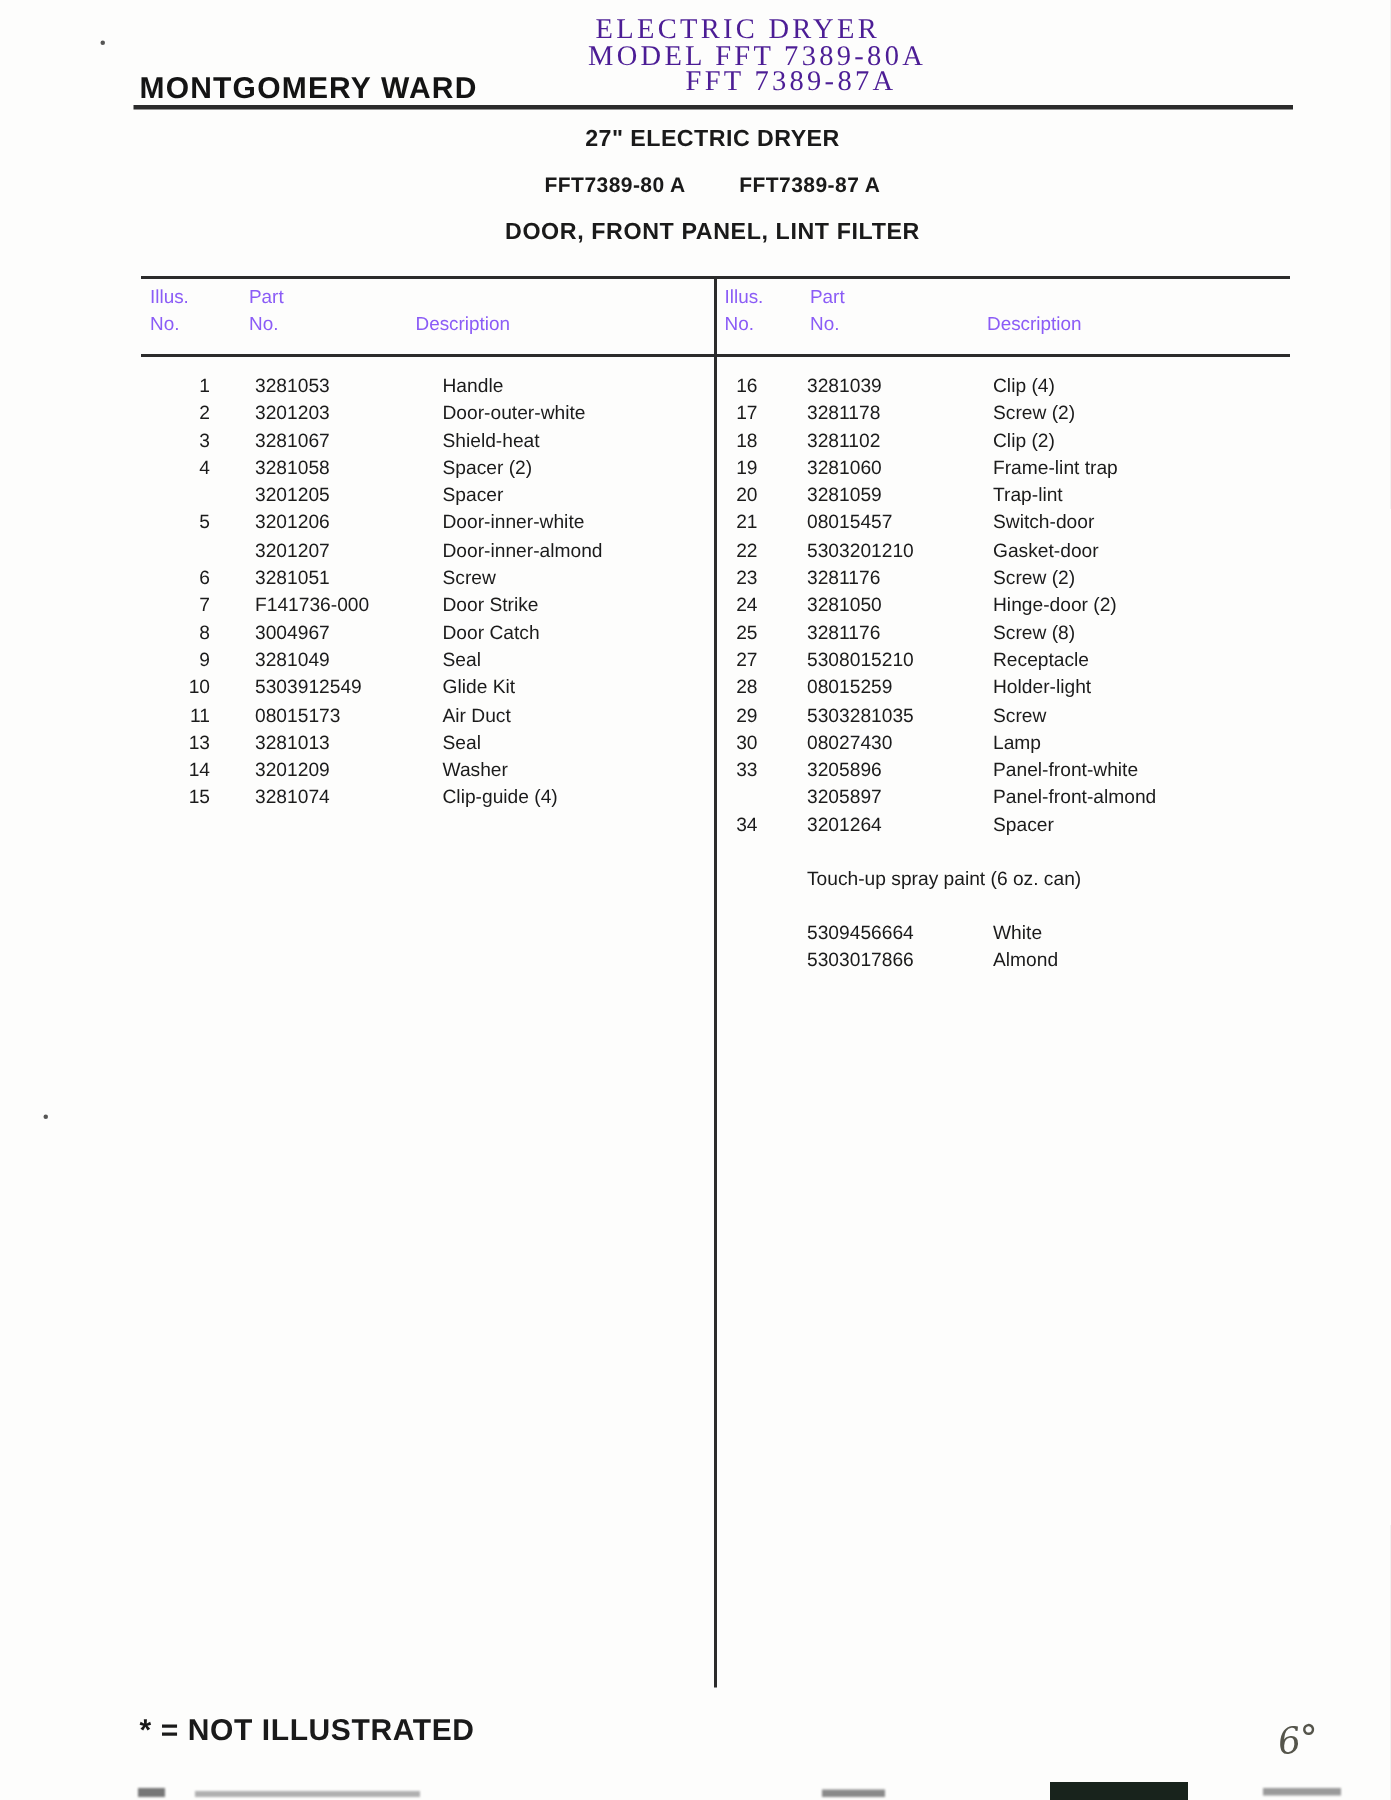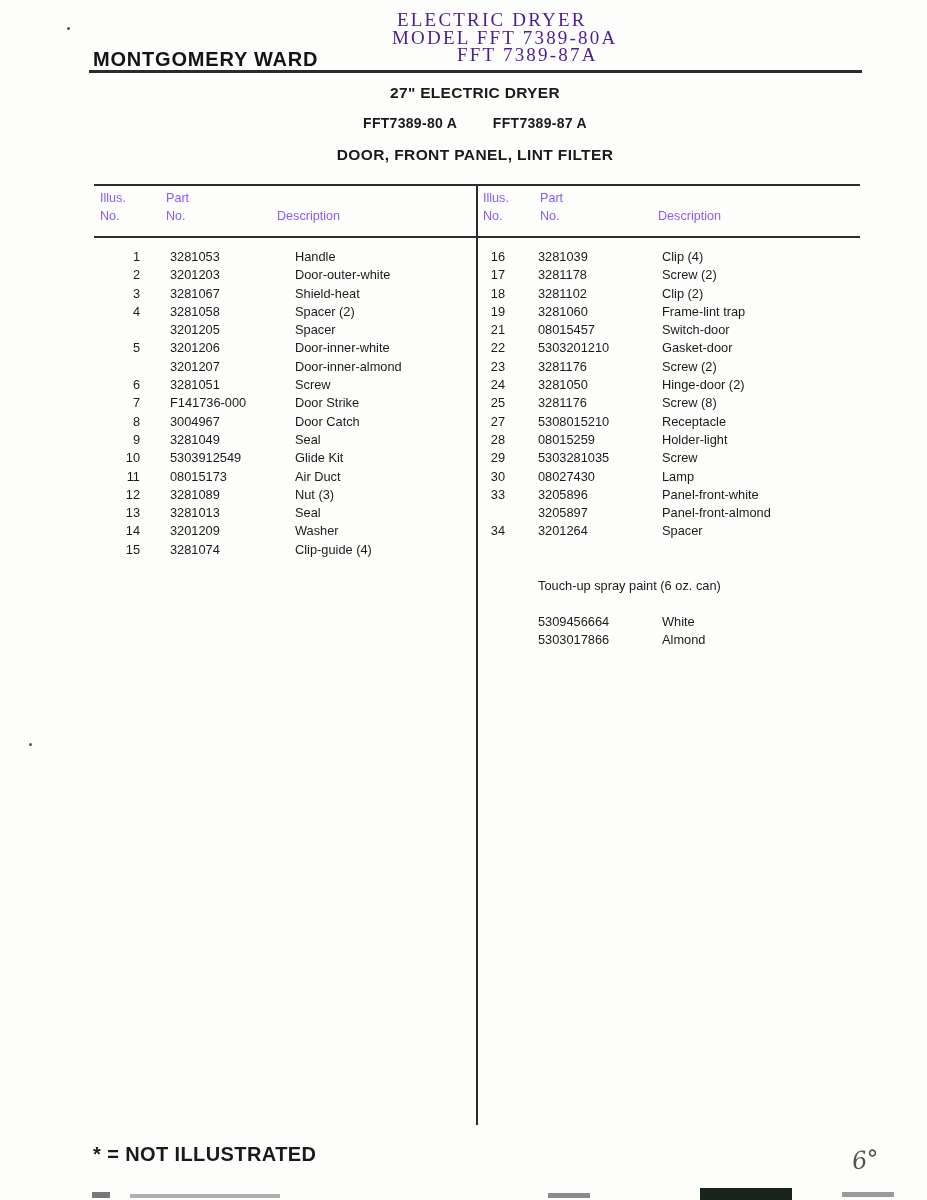--- a/index.html
+++ b/index.html
@@ -181,25 +181,20 @@
         <span class="cell cell-illus">10</span>
         <span class="cell cell-part">5303912549</span>
         <span class="cell cell-desc">Glide Kit</span>
       </div>
       <div class="row">
         <span class="cell cell-illus">11</span>
         <span class="cell cell-part">08015173</span>
         <span class="cell cell-desc">Air Duct</span>
       </div>
       <div class="row">
-        <span class="cell cell-illus">12</span>
-        <span class="cell cell-part">3281089</span>
-        <span class="cell cell-desc">Nut (3)</span>
-      </div>
-      <div class="row">
         <span class="cell cell-illus">13</span>
         <span class="cell cell-part">3281013</span>
         <span class="cell cell-desc">Seal</span>
       </div>
       <div class="row">
         <span class="cell cell-illus">14</span>
         <span class="cell cell-part">3201209</span>
         <span class="cell cell-desc">Washer</span>
       </div>
       <div class="row">
@@ -221,20 +216,25 @@
       </div>
       <div class="row">
         <span class="cell cell-illus">18</span>
         <span class="cell cell-part">3281102</span>
         <span class="cell cell-desc">Clip (2)</span>
       </div>
       <div class="row">
         <span class="cell cell-illus">19</span>
         <span class="cell cell-part">3281060</span>
         <span class="cell cell-desc">Frame-lint trap</span>
+      </div>
+      <div class="row">
+        <span class="cell cell-illus">20</span>
+        <span class="cell cell-part">3281059</span>
+        <span class="cell cell-desc">Trap-lint</span>
       </div>
       <div class="row">
         <span class="cell cell-illus">21</span>
         <span class="cell cell-part">08015457</span>
         <span class="cell cell-desc">Switch-door</span>
       </div>
       <div class="row">
         <span class="cell cell-illus">22</span>
         <span class="cell cell-part">5303201210</span>
         <span class="cell cell-desc">Gasket-door</span>

